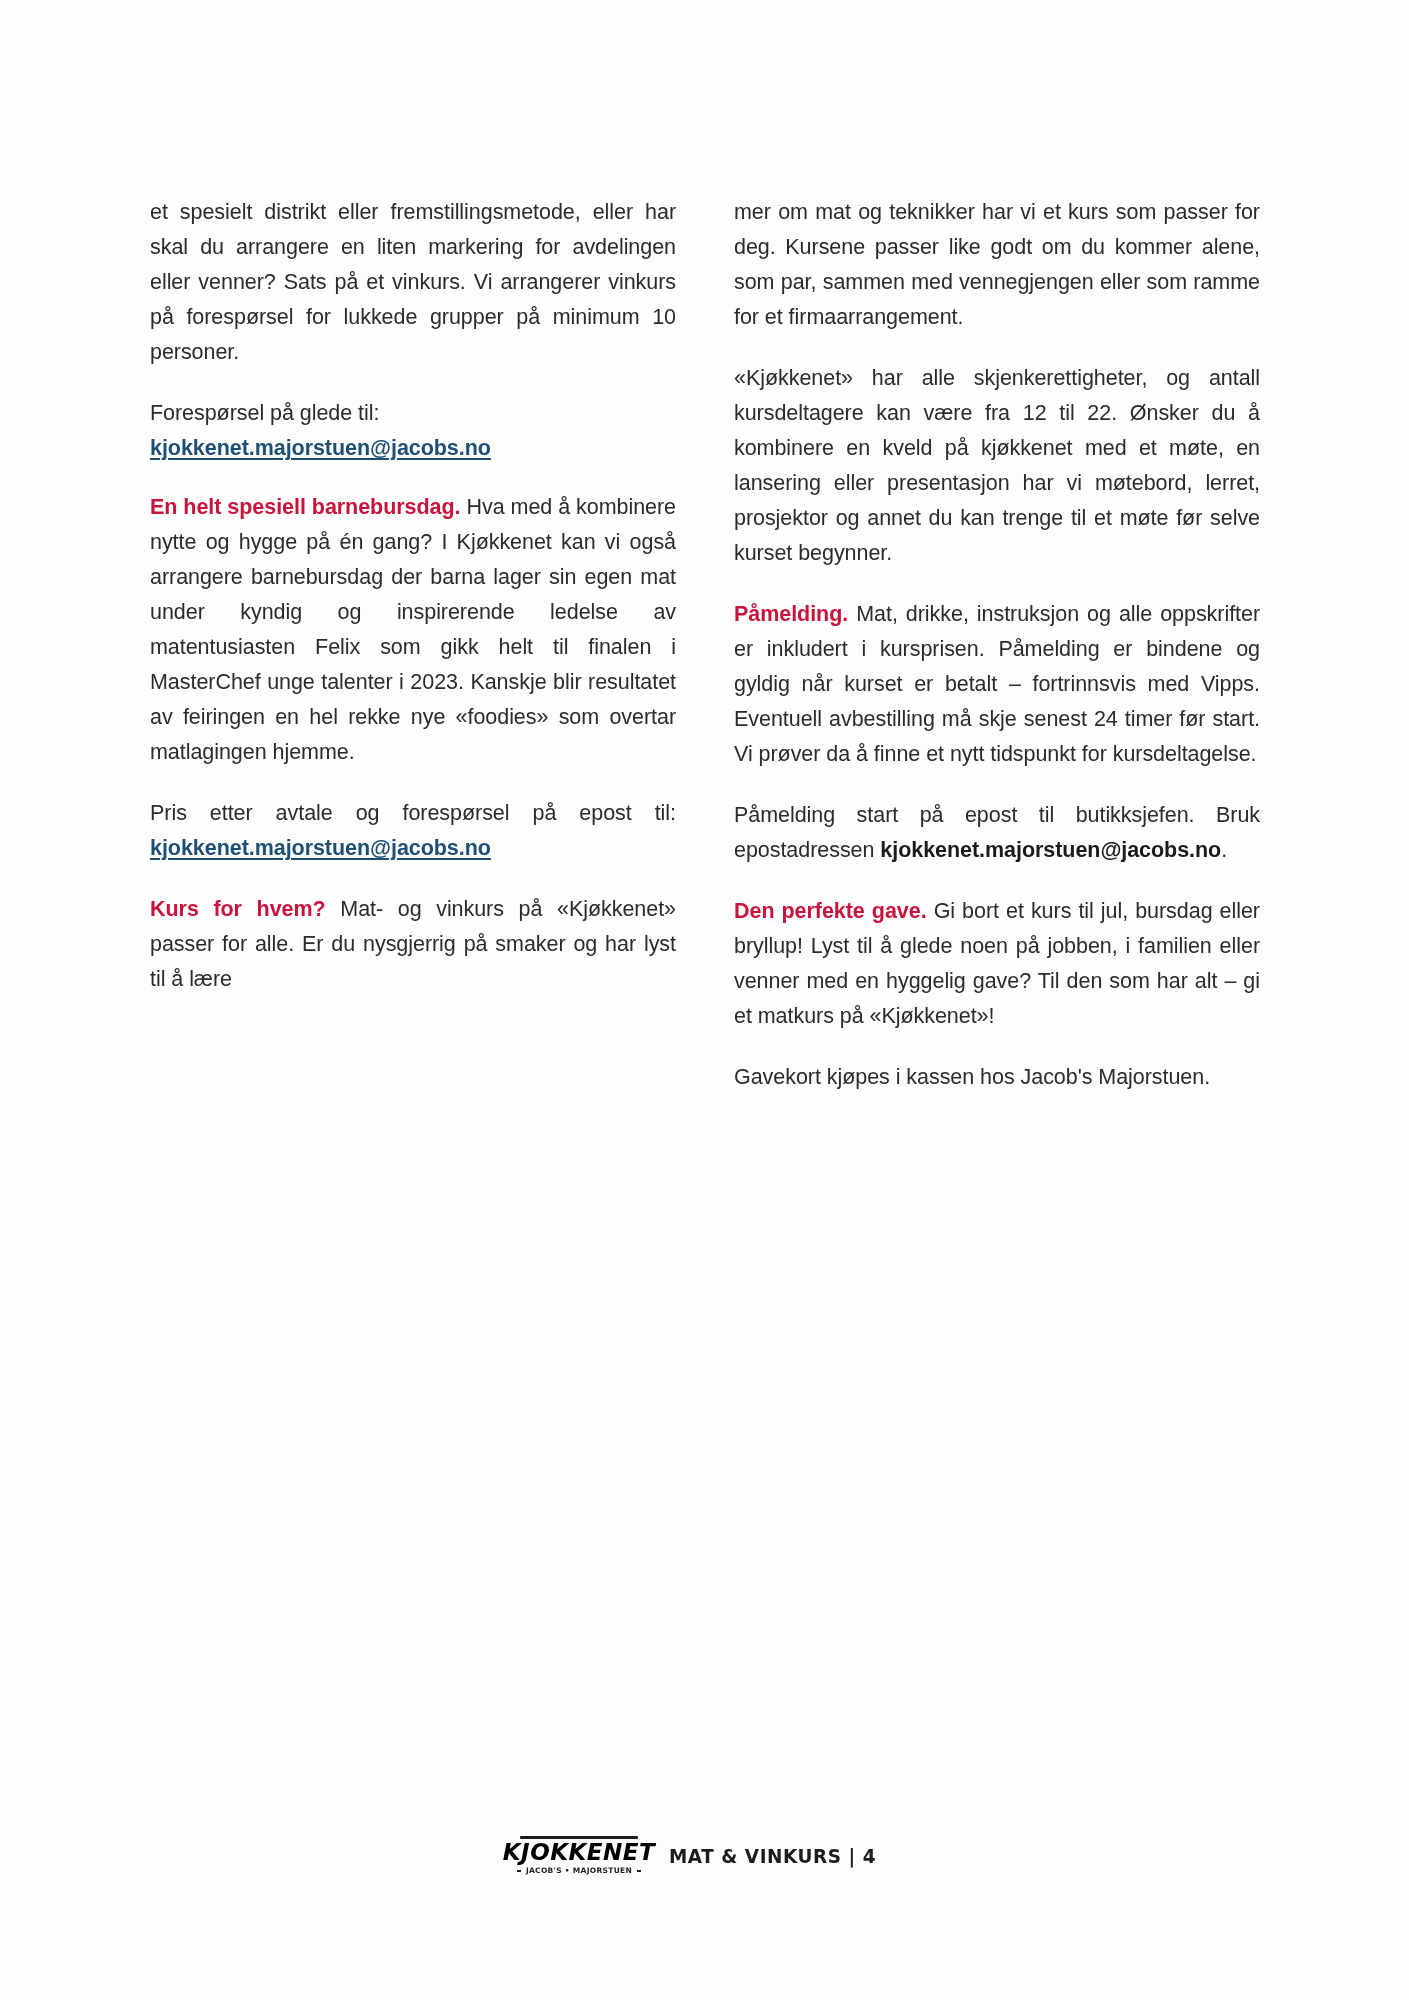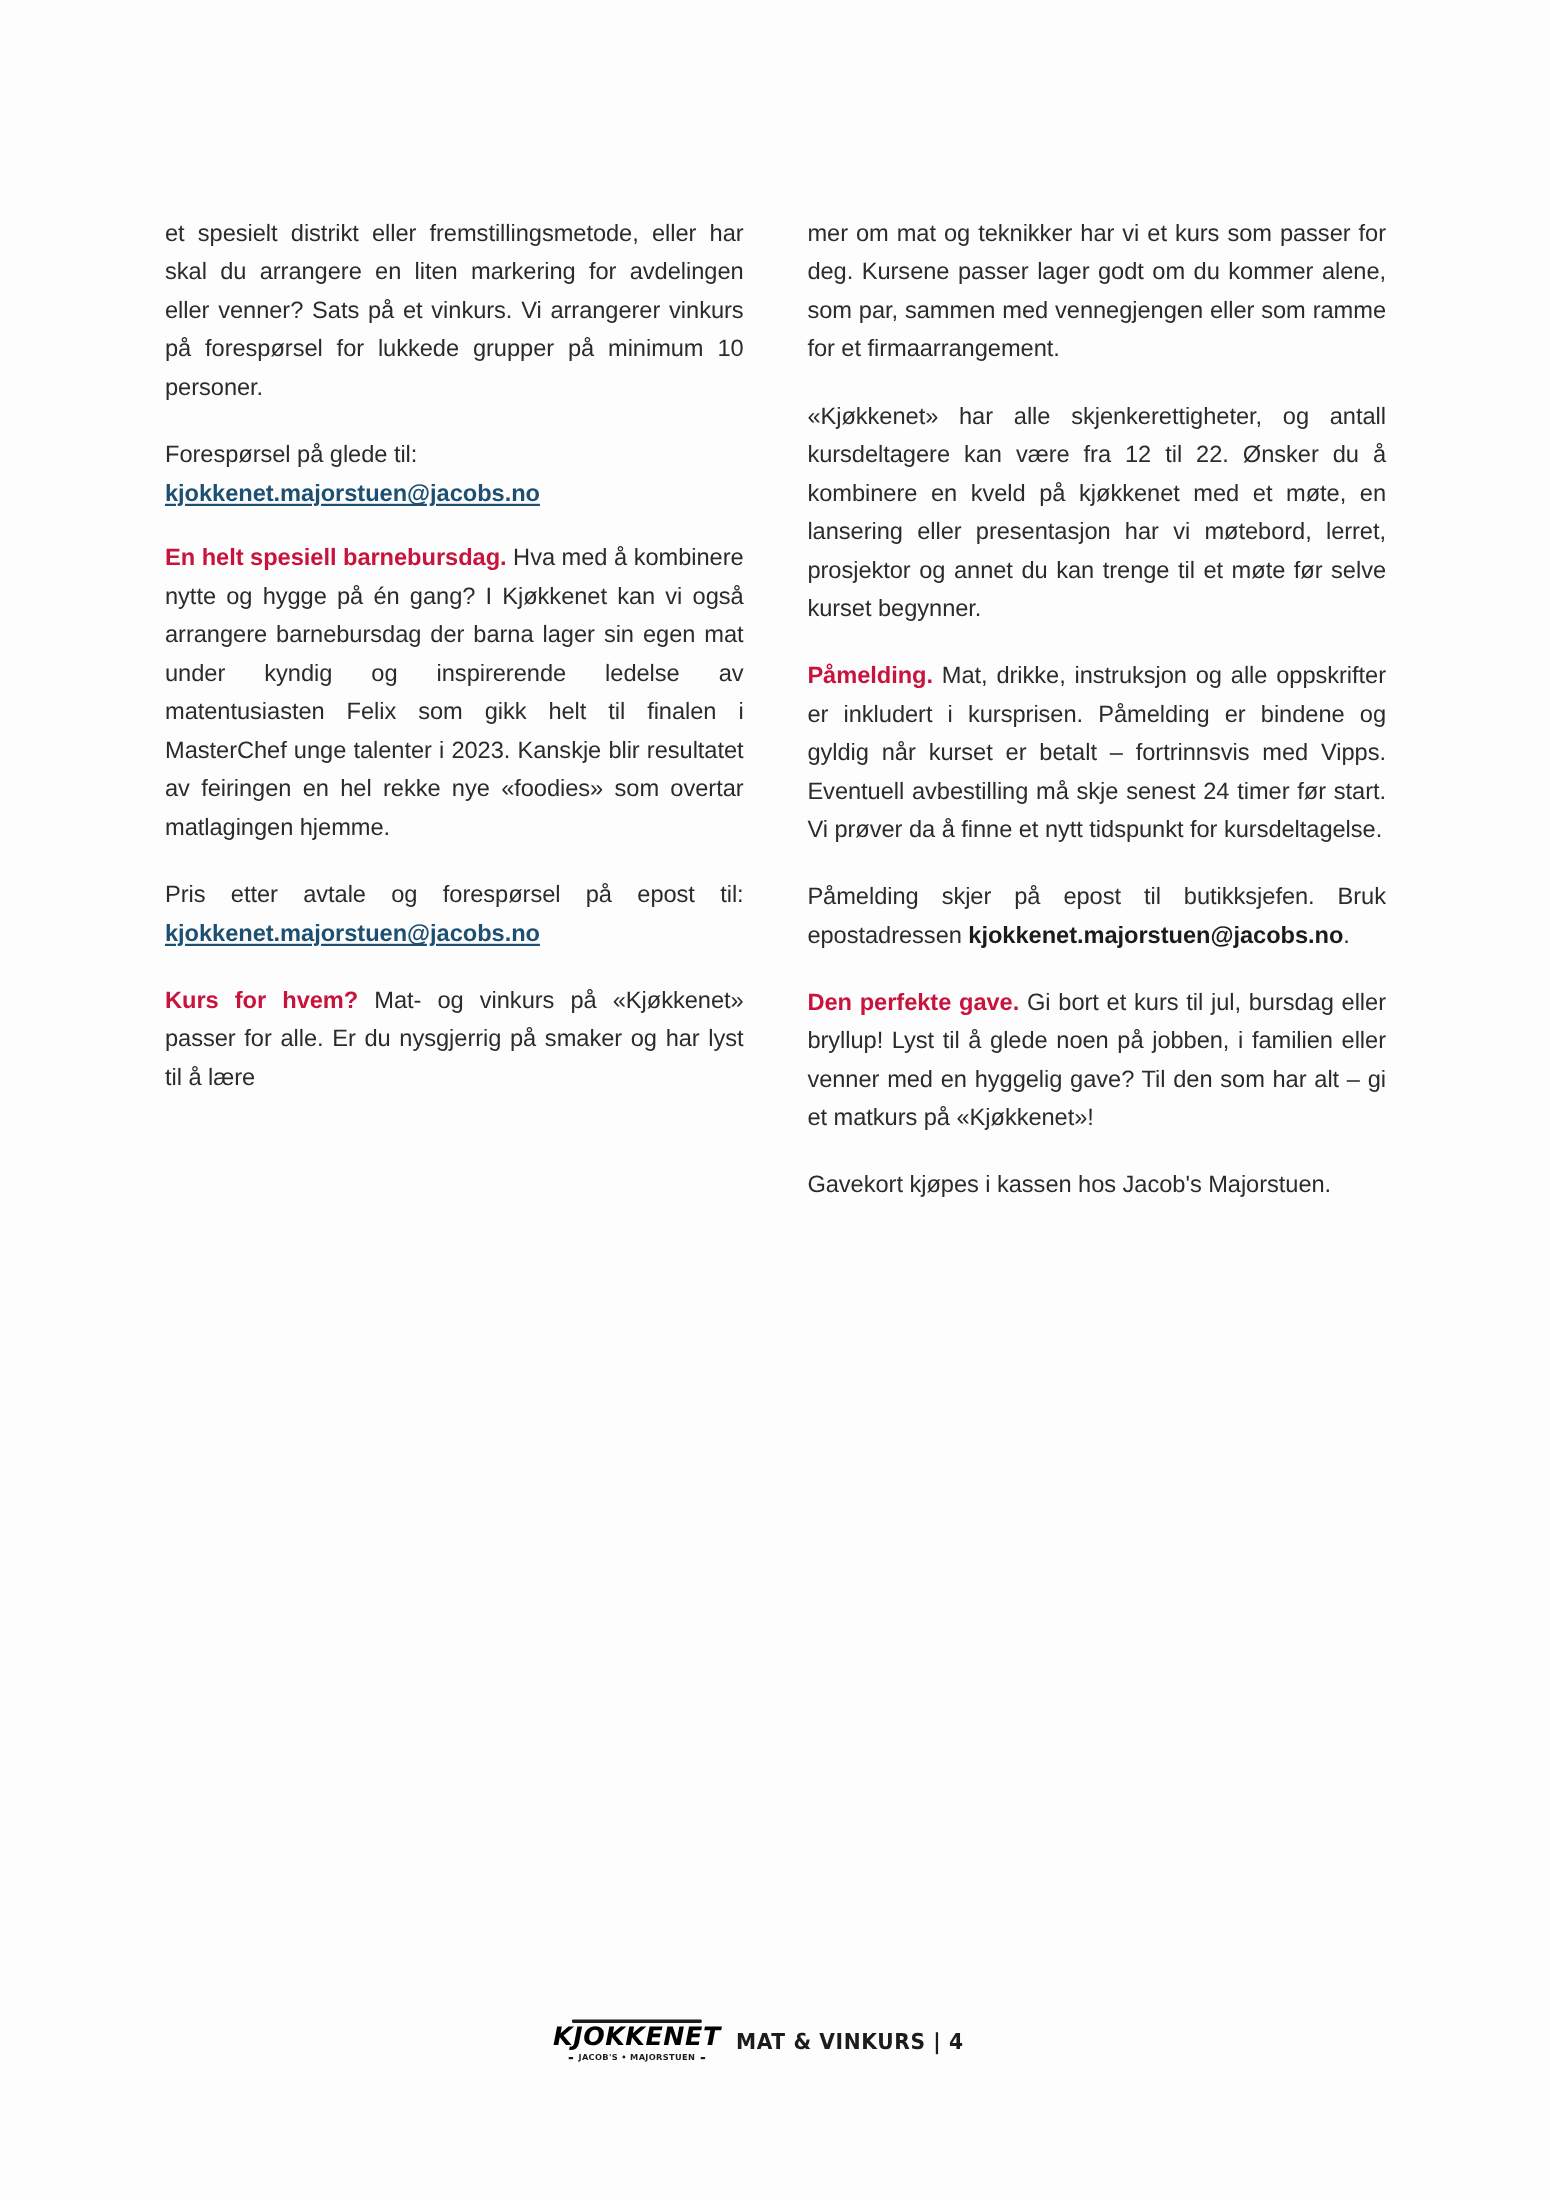--- a/index.html
+++ b/index.html
@@ -186,27 +186,27 @@
       <p class="body"><span class="rhead">En helt spesiell barnebursdag.</span><span> Hva med å kombinere nytte og hygge på én gang? I Kjøkkenet kan vi også arrangere barnebursdag der barna lager sin egen mat under kyndig og inspirerende ledelse av matentusiasten Felix som gikk helt til finalen i MasterChef unge talenter i 2023. Kanskje blir resultatet av feiringen en hel rekke nye «foodies» som overtar matlagingen hjemme.</span></p>
 
       <p class="body"><span>Pris etter avtale og forespørsel på epost til: </span><a class="maillink" href="#">kjokkenet.majorstuen@jacobs.no</a></p>
 
       <p class="body last"><span class="rhead">Kurs for hvem?</span><span> Mat- og vinkurs på «Kjøkkenet» passer for alle. Er du nysgjerrig på smaker og har lyst til å lære</span></p>
 
     </div>
 
     <div class="col">
 
-      <p class="body">mer om mat og teknikker har vi et kurs som passer for deg. Kursene passer lager godt om du kommer alene, som par, sammen med vennegjengen eller som ramme for et firmaarrangement.</p>
+      <p class="body">mer om mat og teknikker har vi et kurs som passer for deg. Kursene passer like godt om du kommer alene, som par, sammen med vennegjengen eller som ramme for et firmaarrangement.</p>
 
       <p class="body">«Kjøkkenet» har alle skjenkerettigheter, og antall kursdeltagere kan være fra 12 til 22. Ønsker du å kombinere en kveld på kjøkkenet med et møte, en lansering eller presentasjon har vi møtebord, lerret, prosjektor og annet du kan trenge til et møte før selve kurset begynner.</p>
 
       <p class="body"><span class="rhead">Påmelding.</span><span> Mat, drikke, instruksjon og alle oppskrifter er inkludert i kursprisen. Påmelding er bindene og gyldig når kurset er betalt – fortrinnsvis med Vipps. Eventuell avbestilling må skje senest 24 timer før start. Vi prøver da å finne et nytt tidspunkt for kursdeltagelse.</span></p>
 
-      <p class="body"><span>Påmelding skjer på epost til butikksjefen. Bruk epostadressen </span><span class="mailbold">kjokkenet.majorstuen@jacobs.no</span><span>.</span></p>
+      <p class="body"><span>Påmelding start på epost til butikksjefen. Bruk epostadressen </span><span class="mailbold">kjokkenet.majorstuen@jacobs.no</span><span>.</span></p>
 
       <p class="body"><span class="rhead">Den perfekte gave.</span><span> Gi bort et kurs til jul, bursdag eller bryllup! Lyst til å glede noen på jobben, i familien eller venner med en hyggelig gave? Til den som har alt – gi et matkurs på «Kjøkkenet»!</span></p>
 
       <p class="body last">Gavekort kjøpes i kassen hos Jacob's Majorstuen.</p>
 
     </div>
 
   </div>
 
   <div class="footer">

